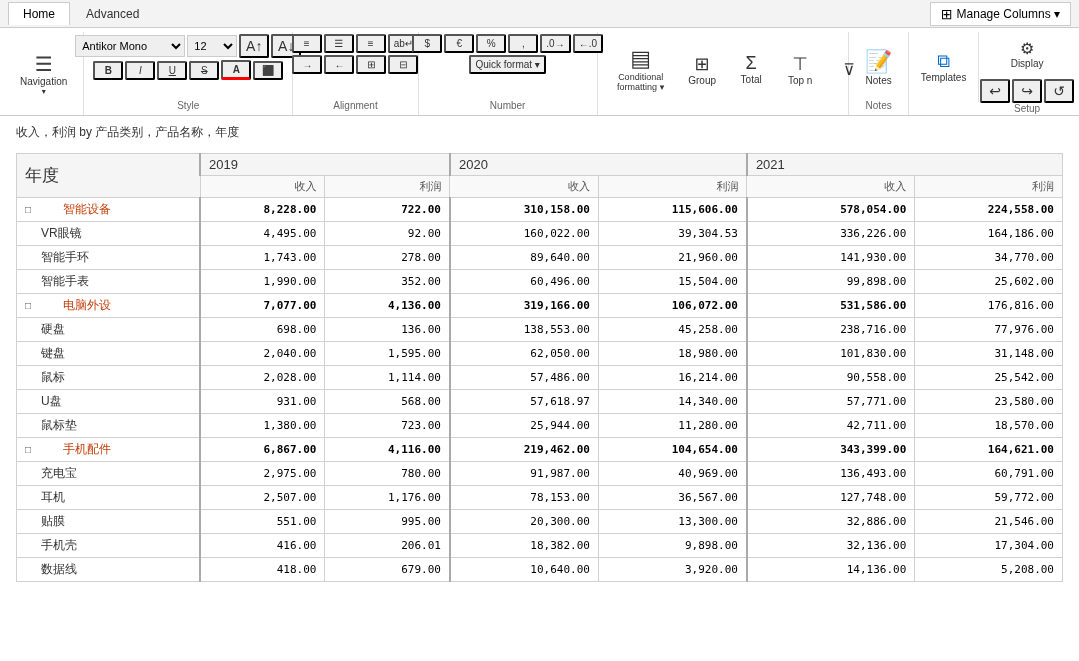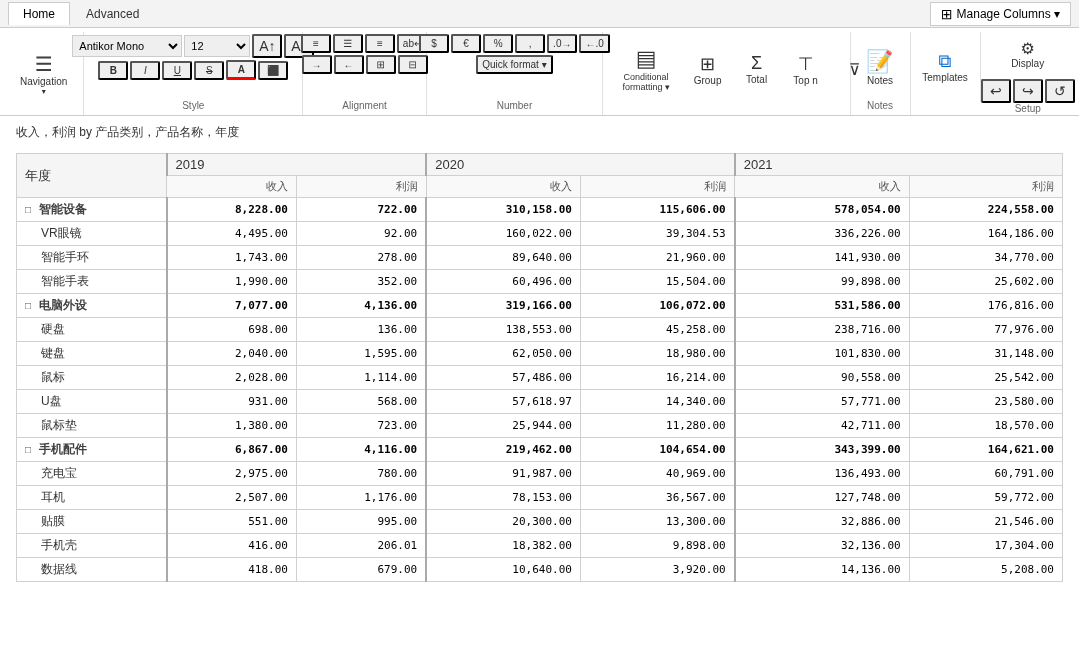--- a/index.html
+++ b/index.html
@@ -106,21 +106,21 @@
       font-size: 11px;
       border: 1px solid #ccc;
       padding: 0 2px;
       width: 110px;
     }
     .font-size-select {
       height: 22px;
       font-size: 11px;
       border: 1px solid #ccc;
       padding: 0 2px;
-      width: 66px;
+      width: 50px;
     }
 
     
     .nav-btn {
       display: flex;
       flex-direction: column;
       align-items: center;
       justify-content: center;
       padding: 4px 8px;
       height: 70px;
@@ -204,22 +204,23 @@
     .data-table .num-cell {
       text-align: right;
       font-family: monospace;
       font-size: 11px;
     }
     .data-table .label-cell {
       padding-left: 24px;
       color: #333;
     }
     .data-table .group-label {
-      font-weight: bold;
-      color: #404040;
+      font-weight: normal;
+      color: #c2410c;
+      margin-left: 24px;
     }
     .data-table tr.group-row td {
       font-weight: bold;
     }
     .expand-icon {
       display: inline-block;
       width: 14px;
       font-size: 10px;
       color: #555;
     }
@@ -407,21 +408,21 @@
 
 <div class="breadcrumb-bar">
   <span>收入，利润 by 产品类别，产品名称，年度</span>
 </div>
 
 <div class="main-content">
   <div class="table-container">
     <table class="data-table" id="main-table">
         <thead>
           <tr class="yr-header-row">
-            <th class="year-header" rowspan="2" style="background:#f5f5f5; text-align:left; font-size:13px; padding:4px 8px;">年度</th>
+            <th class="year-header" rowspan="2" style="background:#f5f5f5; text-align:left; font-size:17px; padding:4px 8px;">年度</th>
             <th colspan="2" class="year-header" style="text-align:left; background:#f5f5f5; border-left:2px solid #aaa;">2019</th>
             <th colspan="2" class="year-header" style="text-align:left; background:#f5f5f5; border-left:2px solid #aaa;">2020</th>
             <th colspan="2" class="year-header" style="text-align:left; background:#f5f5f5; border-left:2px solid #aaa;">2021</th>
           </tr>
           <tr class="sub-header-row">
             <td class="col-header" style="background:#f9f9f9; text-align:right;">收入</td>
             <td class="col-header" style="background:#f9f9f9; text-align:right;">利润</td>
             <td class="col-header" style="background:#f9f9f9; text-align:right;">收入</td>
             <td class="col-header" style="background:#f9f9f9; text-align:right;">利润</td>
             <td class="col-header" style="background:#f9f9f9; text-align:right;">收入</td>

